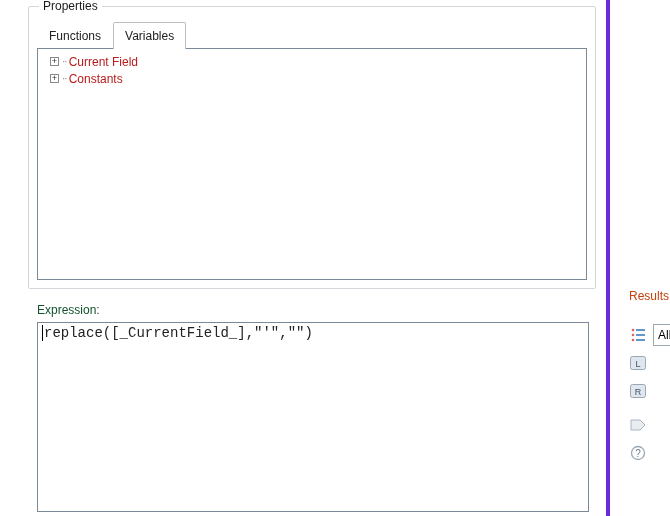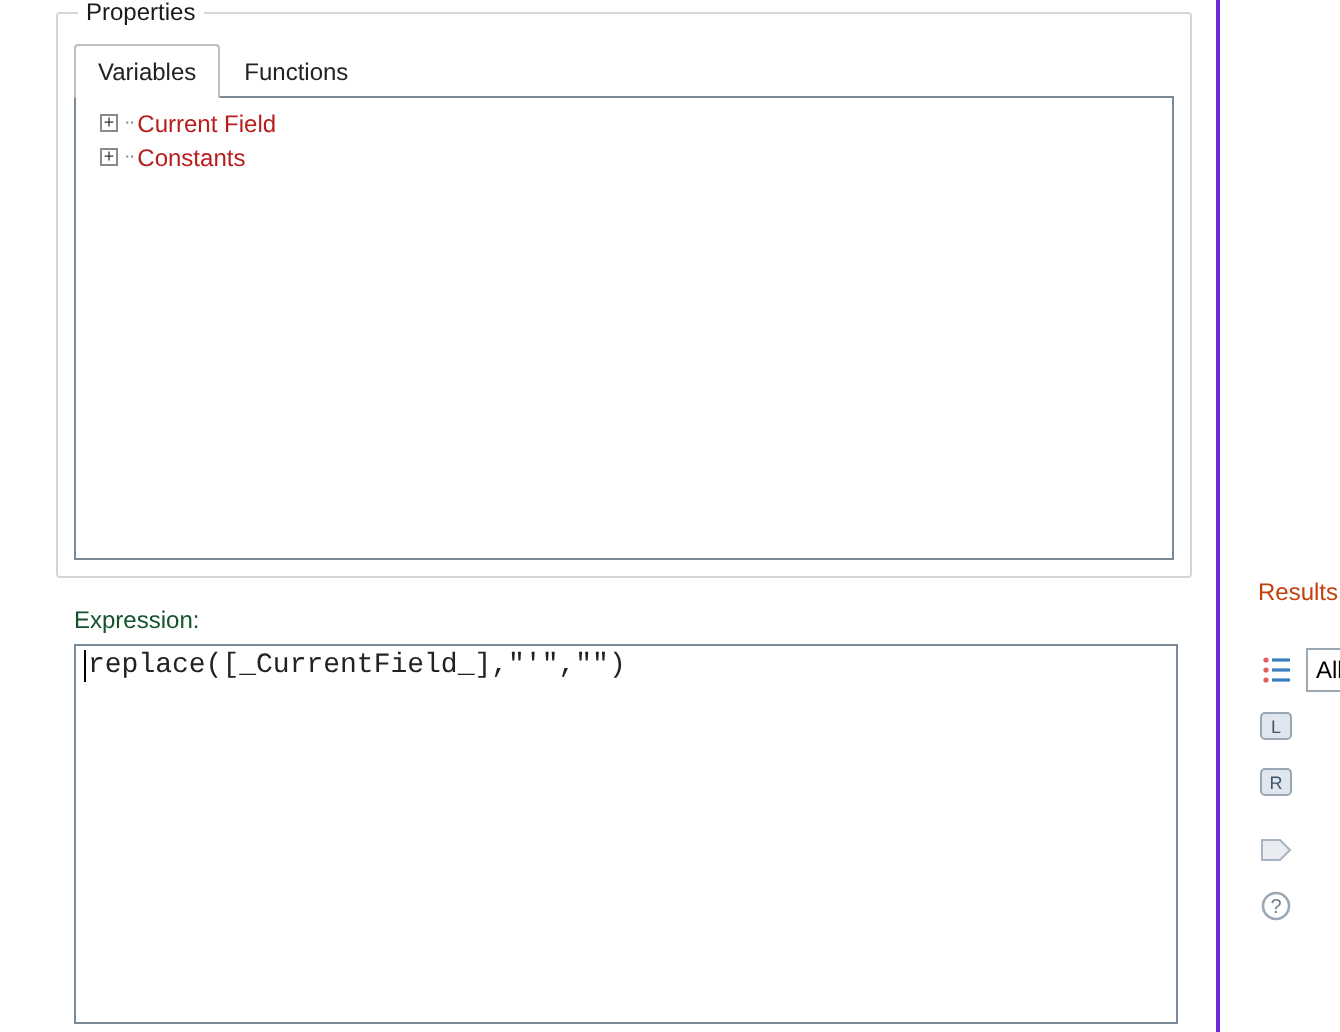--- a/index.html
+++ b/index.html
@@ -13,21 +13,21 @@
     height: 516px;
     overflow: hidden;
     position: relative;
   }
   .main-panel {
     position: absolute;
     left: 5px;
     top: 0;
     width: 605px;
     height: 516px;
-    border-right: 2px solid #6d28d9;
+    border-right: 4px solid #6d28d9;
   }
   .properties-group {
     position: absolute;
     left: 23px;
     top: 6px;
     width: 568px;
     border: 1px solid #d3d6db;
     border-radius: 2px;
     padding-top: 14px;
   }
@@ -172,22 +172,22 @@
 </style>
 </head>
 <body>
 
 <div class="main-panel">
 
   <div class="properties-group">
     <div class="legend">Properties</div>
 
     <div class="tabs">
+      <div class="tab"><span>Functions</span></div>
       <div class="tab active"><span>Variables</span></div>
-      <div class="tab"><span>Functions</span></div>
     </div>
 
     <div class="tree-box">
       <div class="tree-row">
         <div class="expander">+</div>
         <span class="dots">··</span>
         <span class="tree-label">Current Field</span>
       </div>
       <div class="tree-row">
         <div class="expander">+</div>

